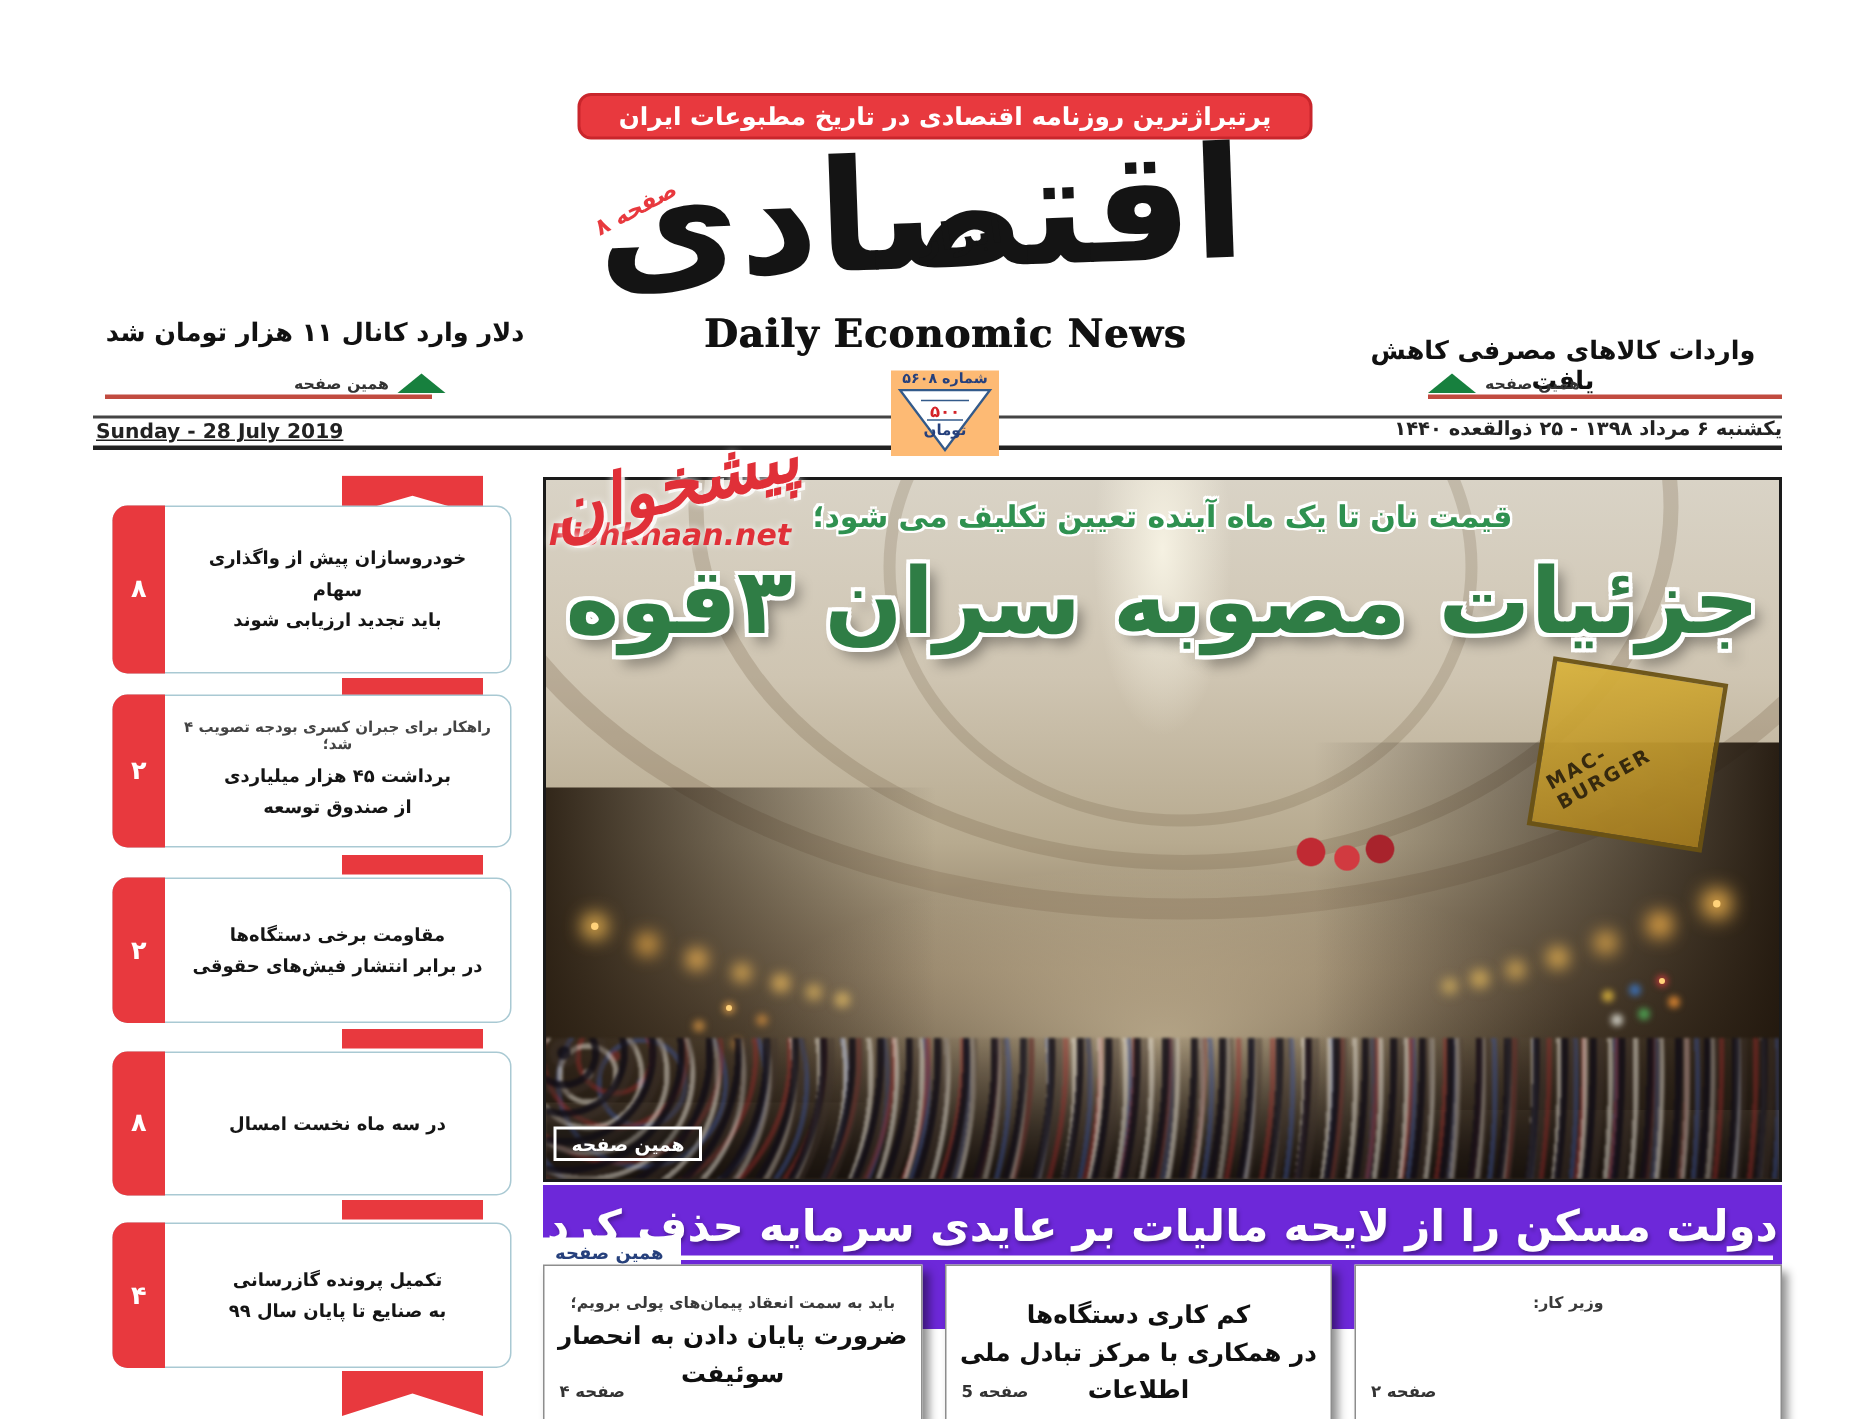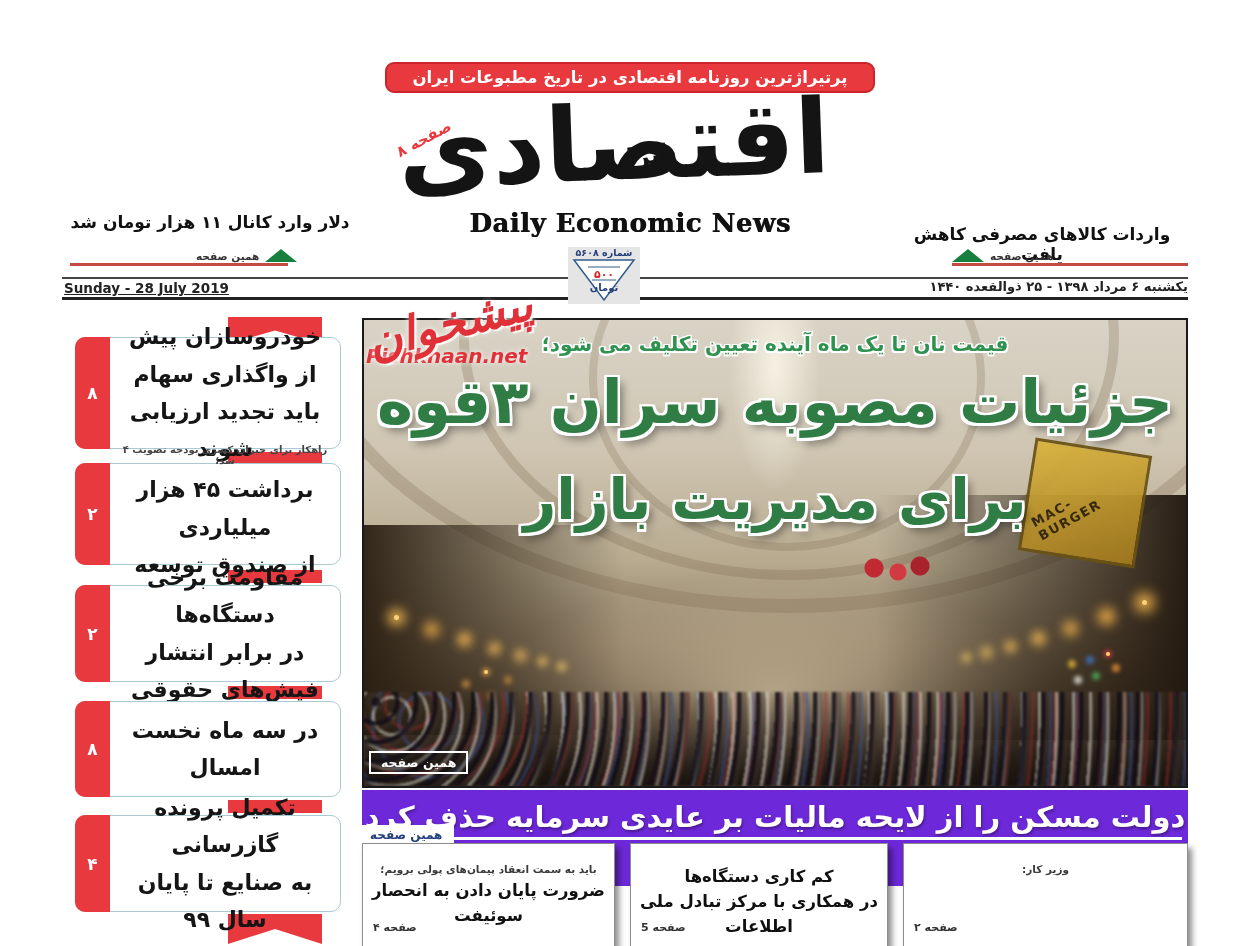--- a/index.html
+++ b/index.html
@@ -40,21 +40,21 @@
   .redline-left{left:70px;width:218px;}
   .redline-right{left:952px;width:236px;}
 
   
   .rule1{position:absolute;left:62px;top:277px;width:1126px;height:2px;background:#444;}
   .rule2{position:absolute;left:62px;top:297px;width:1126px;height:2.5px;background:#222;}
   .date-en{position:absolute;left:64px;top:280px;font-size:13.5px;font-weight:bold;color:#222;text-decoration:underline;}
   .date-fa{position:absolute;right:62px;top:279px;font-size:13px;font-weight:bold;color:#222;}
 
   
-  .issue-box{position:absolute;left:568px;top:247px;width:72px;z-index:4;background:#e5e5e5;
+  .issue-box{position:absolute;left:594px;top:247px;width:72px;z-index:4;background:#fdba74;
     text-align:center;padding-bottom:2px;}
   .issue-label{font-size:9.5px;color:#26407c;font-weight:bold;}
   .tri-wrap{position:relative;width:64px;height:44px;margin:0 auto;}
   .tri-wrap .price{position:absolute;left:0;top:10px;width:100%;text-align:center;
     font-size:11px;font-weight:bold;color:#d42328;}
   .tri-wrap .price-unit{position:absolute;left:0;top:24px;width:100%;text-align:center;
     font-size:10px;font-weight:bold;color:#26407c;}
 
   
   .photo{position:absolute;left:362px;top:318px;width:826px;height:470px;box-sizing:border-box;
@@ -150,21 +150,21 @@
   .r-top{top:317px;height:27px;}
   .r-bot{top:914px;height:30px;}
   .r-c{clip-path:none;height:13px;}
   .s-card{position:absolute;left:75px;width:266px;background:#fff;border:1.5px solid #a9c9d3;
     border-radius:10px;z-index:2;box-sizing:border-box;display:flex;flex-direction:column;
     justify-content:center;text-align:center;padding:0 12px 0 46px;}
   .s-num{position:absolute;left:-1px;top:-1px;bottom:-1px;width:35px;background:#e8393e;
     border-radius:10px 0 0 10px;color:#fff;display:flex;align-items:center;justify-content:center;
     font-size:17px;font-weight:bold;}
   .s-kicker{font-size:10px;color:#444;font-weight:bold;margin-bottom:5px;}
-  .s-line{font-size:22px;font-weight:bold;color:#151515;line-height:1.7;}
+  .s-line{font-size:12px;font-weight:bold;color:#151515;line-height:1.7;}
   .sc1{top:337px;height:112px;}
   .sc2{top:463px;height:102px;}
   .sc3{top:585px;height:97px;}
   .sc4{top:701px;height:96px;}
   .sc5{top:815px;height:97px;}
 </style>
 </head>
 <body>
 
 <div class="page">
@@ -222,21 +222,20 @@
     <div class="dot lights-right"></div>
     <div class="dot goods-right"></div>
     <div class="dot pots-left"></div>
     <div class="hangings"></div>
     <div class="sign">
       <span>MAC-BURGER</span>
     </div>
     <div class="crowd"></div>
     <div class="lead-kicker" dir="rtl">قیمت نان تا یک ماه آینده تعیین تکلیف می شود؛</div>
     <div class="lead-h lead-h1" dir="rtl">جزئیات مصوبه سران ۳قوه</div>
-    <div class="lead-h lead-h2" dir="rtl">برای مدیریت بازار</div>
     <div class="photo-ref" dir="rtl">همین صفحه</div>
   </div>
 
   <div class="watermark">
     <div class="wm-logo" dir="rtl">پیشخوان</div>
     <div class="wm-site">Pishkhaan.net</div>
   </div>
 
   <div class="secondary">
     <div class="secondary-hl" dir="rtl">دولت مسکن را از لایحه مالیات بر عایدی سرمایه حذف کرد</div>

